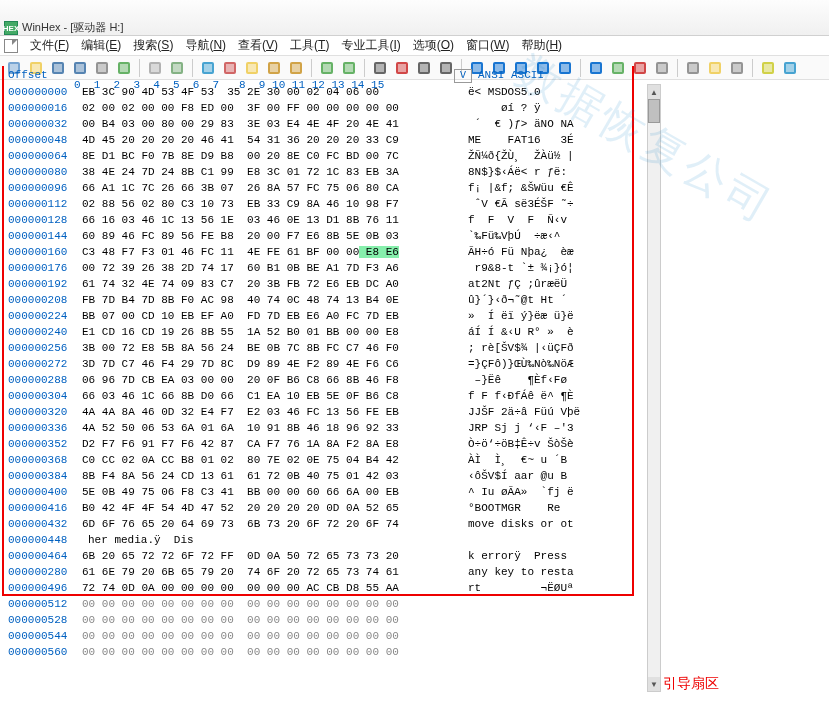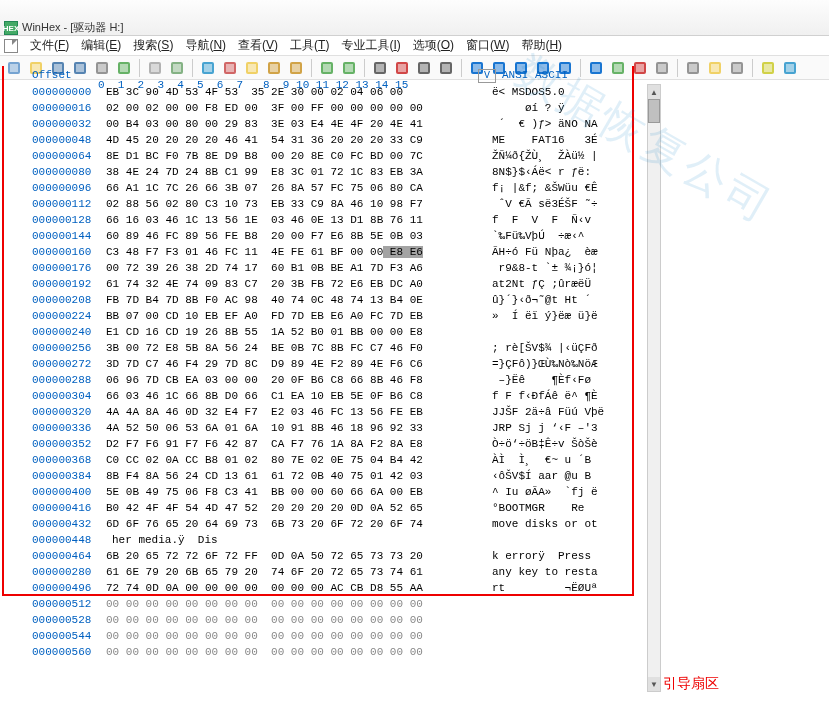--- a/index.html
+++ b/index.html
@@ -9,37 +9,37 @@
   .titlebar-text { font-size:11px; color:#333; }
   .menubar { height:20px; display:flex; align-items:center; padding:0 4px; border-bottom:1px solid #e0e0e0; }
   .menubar .doc-icon { width:14px; height:14px; background:#fff; border:1px solid #888; margin-right:6px; position:relative;}
   .menubar .doc-icon::after{content:"";position:absolute;right:-1px;top:-1px;border:3px solid transparent;border-left-color:#888;border-top-color:#888;}
   .menu-item { padding:2px 6px; color:#222; font-size:12px; cursor:default; }
   .menu-item u { text-decoration:underline; }
   .toolbar { height:24px; display:flex; align-items:center; padding:0 4px; gap:2px; border-bottom:1px solid #e0e0e0; background:#fafafa;}
   .tbtn { width:20px; height:20px; display:flex; align-items:center; justify-content:center; cursor:pointer; border:1px solid transparent; }
   .tbtn svg { width:16px; height:16px; }
   .tsep { width:1px; height:18px; background:#ccc; margin:0 3px; }
-  .hex-area { position:absolute; top:66px; left:2px; right:180px; bottom:0; overflow:hidden; font-family:"Courier New",monospace; font-size:11px; line-height:16px; color:#000;padding-left:24px; }
+  .hex-area { position:absolute; top:66px; left:2px; right:180px; bottom:0; overflow:hidden; font-family:"Courier New",monospace; font-size:11px; line-height:16px; color:#000; }
   .red-box { position:absolute; border:2px solid #e00; pointer-events:none; }
   .hex-header { display:flex; color:#0060c0; height:18px; align-items:center; }
   .col-offset { width:72px; padding-left:6px; }
   .col-bytes { width:380px; white-space:pre; letter-spacing:0;margin-top:20px;}
   .col-ascii { flex:1; padding-left:6px; }
   .hex-row { display:flex; height:16px; }
   .hex-row .offset { width:80px; padding-left:6px; color:#0060c0; }
   .hex-row .bytes { width:380px; white-space:pre; color:#000;}
   .hex-row .ascii { flex:1; padding-left:6px; color:#000; white-space:pre;}
   .watermark { position:absolute; right:40px; top:110px; font-size:44px; color:rgba(0,120,200,0.12); transform:rotate(30deg); pointer-events:none; letter-spacing:4px;}
   .annotation { position:absolute; color:#e00; font-size:14px; }
   .scrollbar-v { position:absolute; right:168px; top:84px; width:14px; bottom:20px; background:#f0f0f0; border:1px solid #ccc;}
   .sb-btn{height:14px;background:#e0e0e0;display:flex;align-items:center;justify-content:center;font-size:8px;color:#555;}
   .sb-track{position:absolute;top:14px;bottom:14px;left:0;right:0;}
   .sb-thumb{position:absolute;top:0;left:0;right:0;height:24px;background:#c0c0c0;border:1px solid #999;}
-  .hl-blue { background:#a3a3a3; }
+  .hl-blue { background:#86efac; }
   .dimrow .bytes,.dimrow .ascii{color:#888;}
   .col-v { width:18px; text-align:center; color:#0060c0; border:1px solid #999; font-size:10px; height:14px; line-height:12px; margin-top:2px;}
 </style>
 </head>
 <body>
 
 <div class="titlebar">
   <div class="app-icon">HEX</div>
   <div class="titlebar-text">WinHex - [驱动器 H:]</div>
 </div>
@@ -348,20 +348,21 @@
         <div class="ascii">û}´}‹ð¬˜@t Ht ´</div>
       </div>
       <div class="hex-row">
         <div class="offset">000000224</div>
         <div class="bytes">BB 07 00 CD 10 EB EF A0  FD 7D EB E6 A0 FC 7D EB</div>
         <div class="ascii">»  Í ëï ý}ëæ ü}ë</div>
       </div>
       <div class="hex-row">
         <div class="offset">000000240</div>
         <div class="bytes">E1 CD 16 CD 19 26 8B 55  1A 52 B0 01 BB 00 00 E8</div>
+        <div class="ascii">áÍ Í &amp;‹U R° »  è</div>
       </div>
       <div class="hex-row">
         <div class="offset">000000256</div>
         <div class="bytes">3B 00 72 E8 5B 8A 56 24  BE 0B 7C 8B FC C7 46 F0</div>
         <div class="ascii">; rè[ŠV$¾ |‹üÇFð</div>
       </div>
       <div class="hex-row">
         <div class="offset">000000272</div>
         <div class="bytes">3D 7D C7 46 F4 29 7D 8C  D9 89 4E F2 89 4E F6 C6</div>
         <div class="ascii">=}ÇFô)}ŒÙ‰Nò‰NöÆ</div>

